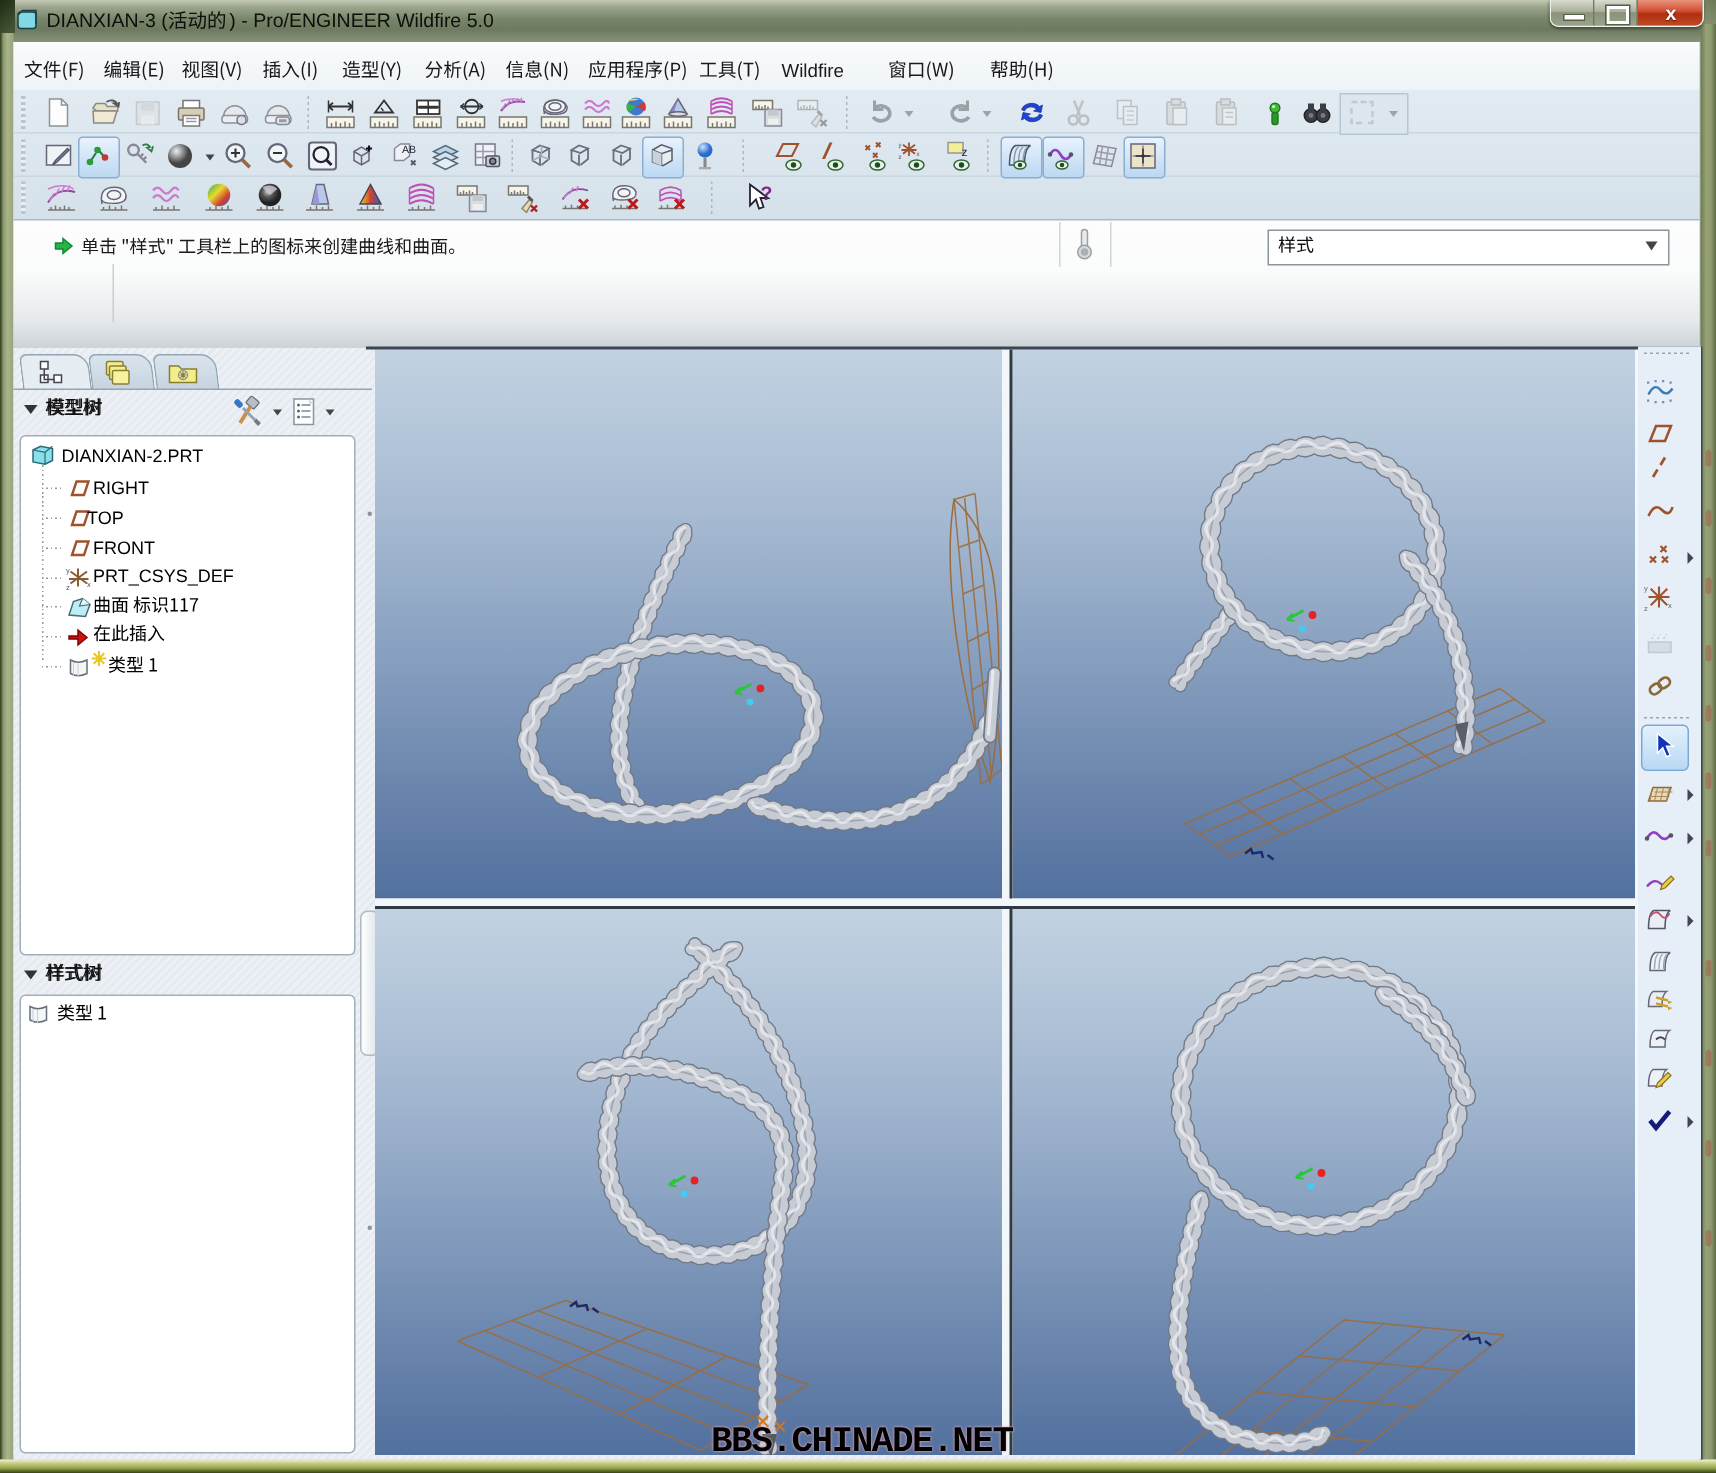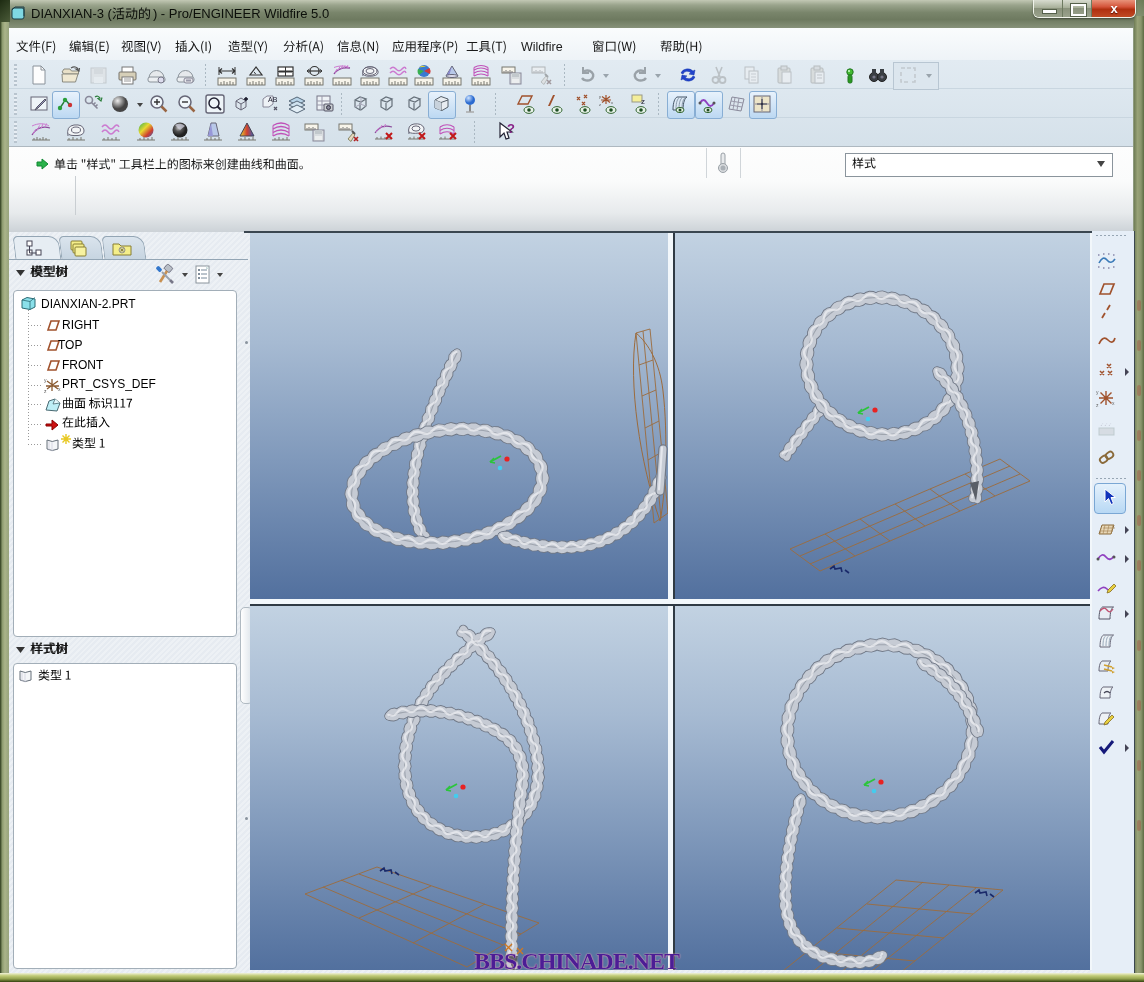--- a/index.html
+++ b/index.html
@@ -766,21 +766,21 @@
         <circle cx="206" cy="176" r="2.6" fill="#e82222"></circle>
         <circle cx="199" cy="185" r="2.3" fill="#44ccee"></circle>
       </svg>
     </div>
     <div class="abs" style="left:668px;top:233px;width:7px;height:737px;background:#f2f7fb"></div>
     <div class="abs" style="left:673px;top:233px;width:1.5px;height:737px;background:#2f3a44"></div>
     <div class="abs" style="left:250px;top:599px;width:840px;height:7px;background:#f2f7fb"></div>
     <div class="abs" style="left:250px;top:604px;width:840px;height:1.5px;background:#2f3a44"></div>
     <div class="abs" style="left:1090px;top:233px;width:2px;height:737px;background:#f2f7fb"></div>
     <div class="abs" style="left:244px;top:231px;width:889px;height:1.5px;background:#3a4650"></div>
-    <div class="abs" style="left:474px;top:948px;width:200px;font-family:Liberation Serif, serif;font-weight:bold;font-size:24px;letter-spacing:-1px;color:#4c1d95;white-space:nowrap;text-shadow:0 0 1px #e8b8c8,0 0 2px #d898b0">BBS.CHINADE.NET</div>
+    <div class="abs" style="left:474px;top:948px;width:200px;font-family:Liberation Mono, monospace;font-weight:bold;font-size:24px;letter-spacing:-1px;color:#000000;white-space:nowrap;text-shadow:0 0 1px #e8b8c8,0 0 2px #d898b0">BBS.CHINADE.NET</div>
     <div class="abs" style="left:1092px;top:231px;width:42px;height:742px;background:#e6eef7"></div>
     <div class="abs" style="left:1096px;top:235px;width:30px;height:1px;background:repeating-linear-gradient(90deg,#97a6b4 0 2px,transparent 2px 4px)"></div>
     <div class="abs" style="left:1096px;top:478px;width:30px;height:1px;background:repeating-linear-gradient(90deg,#97a6b4 0 2px,transparent 2px 4px)"></div>
     <svg style="position:absolute;left:1096px;top:250px;" width="22" height="22" viewBox="0 0 22 22">
       <path d="M3,13 q4,-8 8,-3 t8,-1" fill="none" stroke="#3a7ab8" stroke-width="1.6"></path>
       <path d="M2,5 h2 M7,4 h2 M12,4 h2 M17,5 h2 M2,17 h2 M7,18 h2 M12,18 h2 M17,17 h2" stroke="#88a" stroke-width="1.5" stroke-dasharray="1.5 2"></path>
     </svg>
     <svg style="position:absolute;left:1096px;top:278px;" width="22" height="22" viewBox="0 0 22 22">
       <path d="M4,16 l4,-10 h10 l-4,10 z" fill="none" stroke="#a0522d" stroke-width="1.7"></path>
     </svg>

